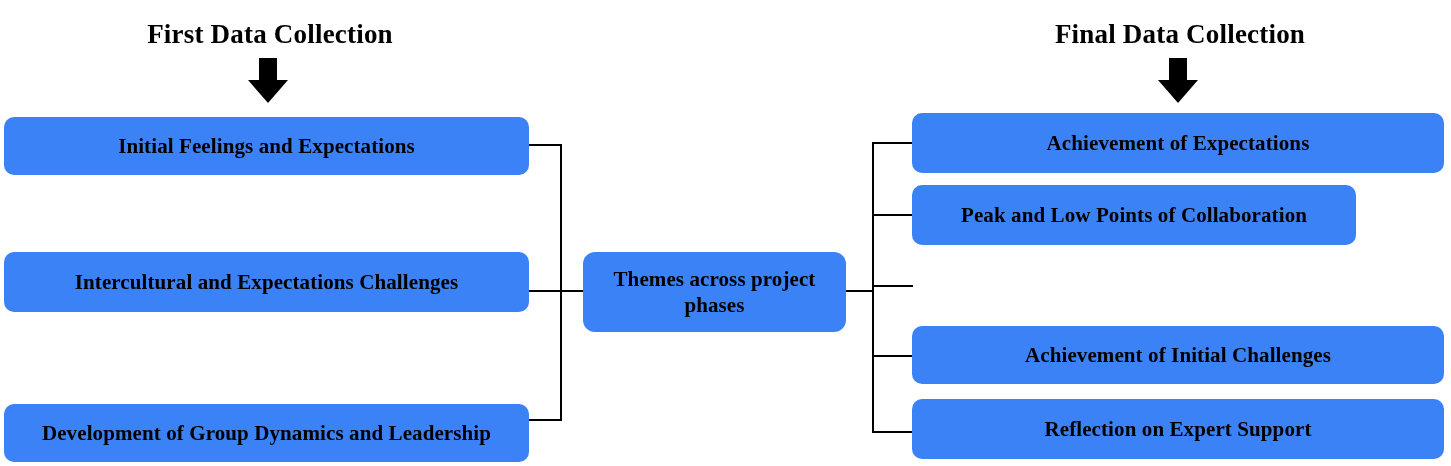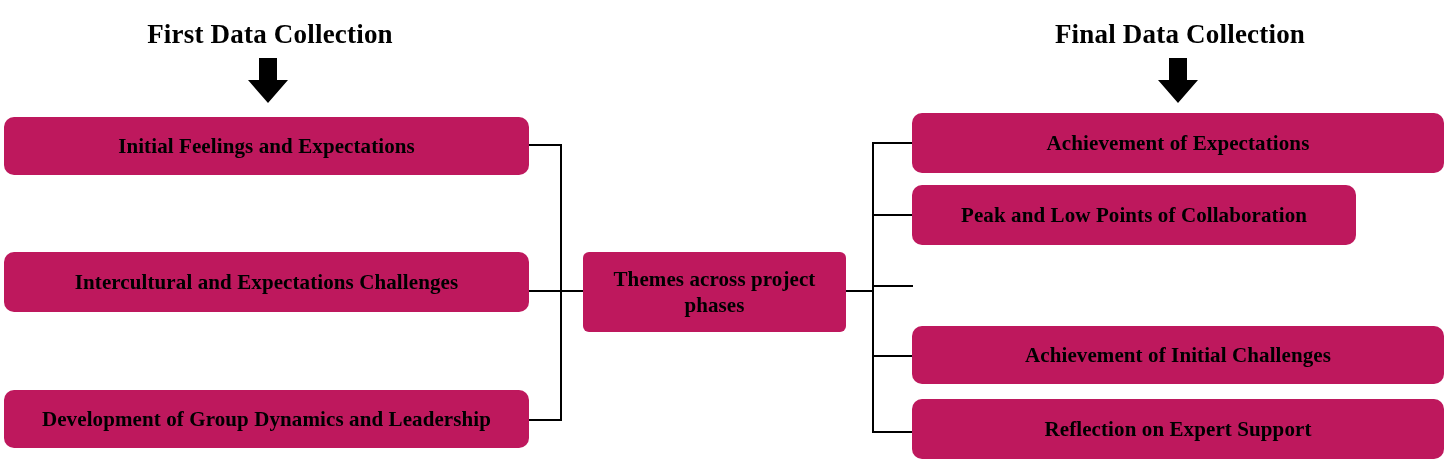--- a/index.html
+++ b/index.html
@@ -32,46 +32,46 @@
   .down-arrow {
     position: absolute;
     width: 46px;
     height: 46px;
   }
   #arrow-first { left: 245px;  top: 58px; }
   #arrow-final { left: 1155px; top: 58px; }
 
   .node-box {
     position: absolute;
-    background: #be185d;
+    background: #3b82f6;
     border-radius: 10px;
     display: flex;
     align-items: center;
     justify-content: center;
     box-sizing: border-box;
     padding: 2px 10px;
   }
   .node-label {
     font-weight: bold;
     font-size: 21px;
     color: #000000;
     text-align: center;
     line-height: 1.25;
     letter-spacing: 0.1px;
   }
 
   
   #left-box-0 { left: 4px; top: 117px; width: 525px; height: 58px; }
   #left-box-1 { left: 4px; top: 252px; width: 525px; height: 60px; }
-  #left-box-2 { left: 4px; top: 390px; width: 525px; height: 58px; }
+  #left-box-2 { left: 4px; top: 404px; width: 525px; height: 58px; }
 
   
   #center-box {
     left: 583px; top: 252px; width: 263px; height: 80px;
-    border-radius: 6px;
+    border-radius: 12px;
   }
 
   
   #right-box-0 { left: 912px; top: 113px; width: 532px; height: 60px; }
   #right-box-1 { left: 912px; top: 185px; width: 444px; height: 60px; }
   #right-box-2 { left: 912px; top: 256px; width: 532px; height: 60px; }
   #right-box-3 { left: 912px; top: 326px; width: 532px; height: 58px; }
   #right-box-4 { left: 912px; top: 399px; width: 532px; height: 60px; }
 
   

